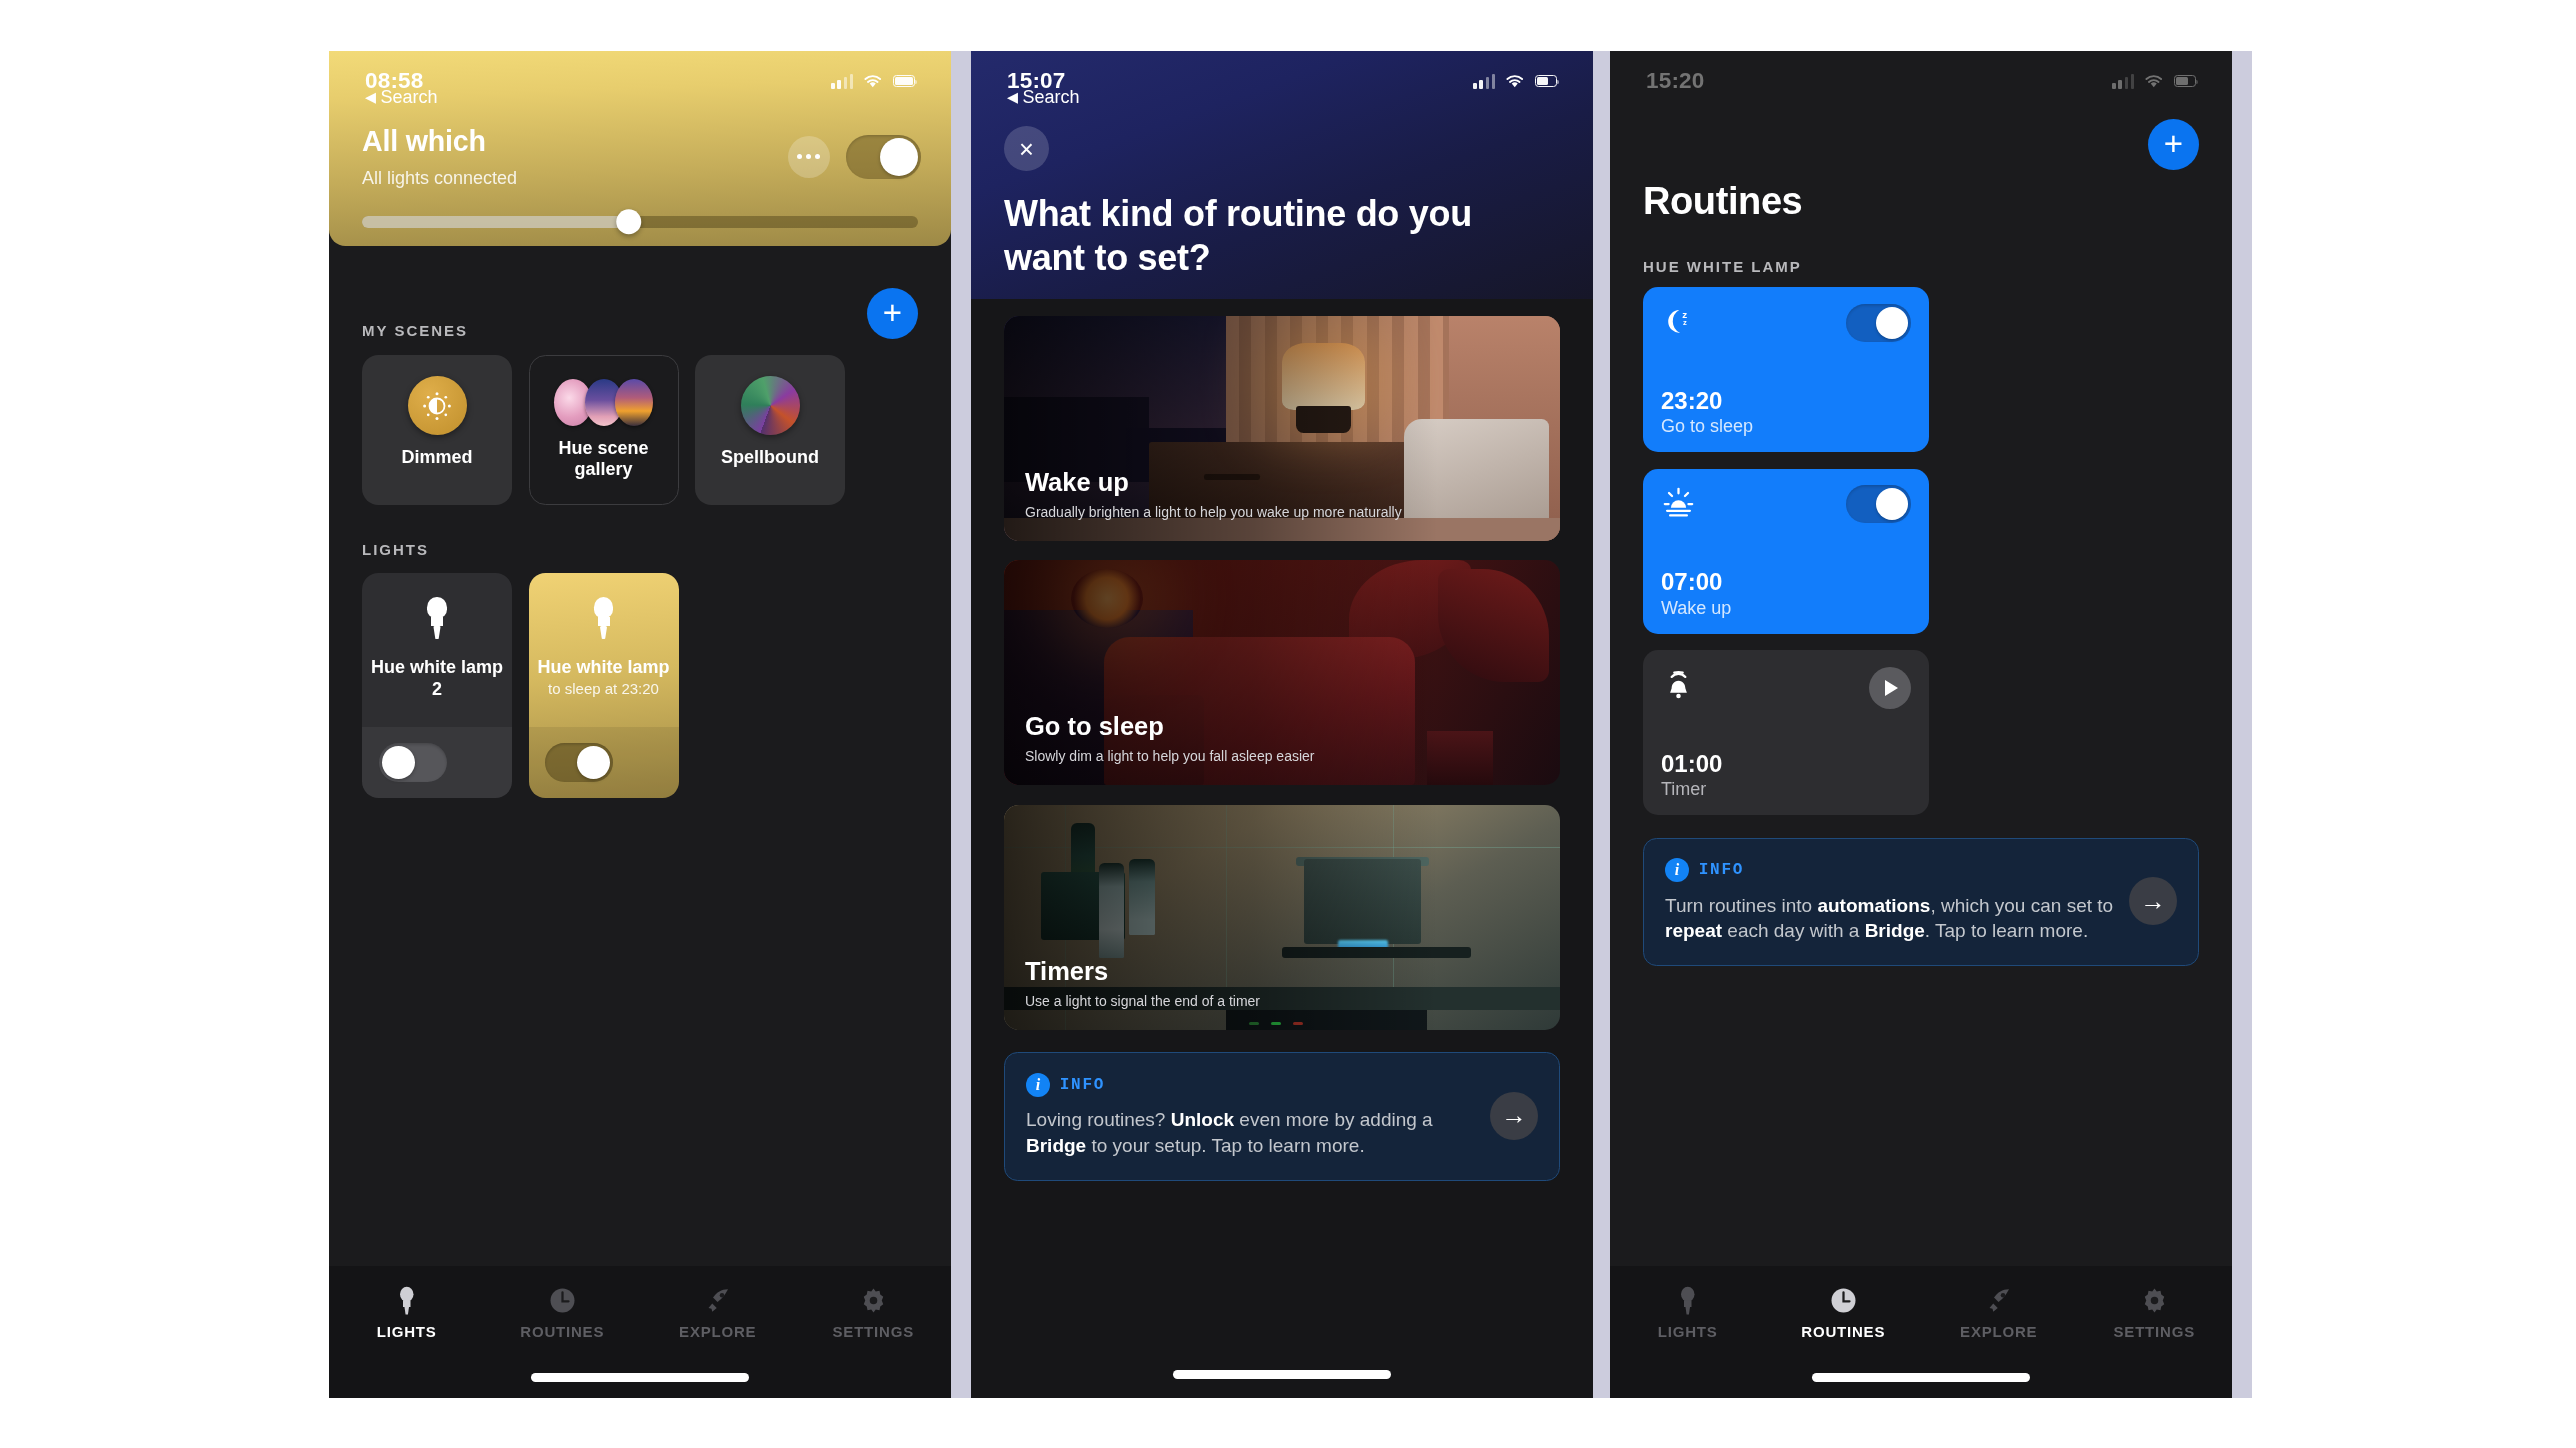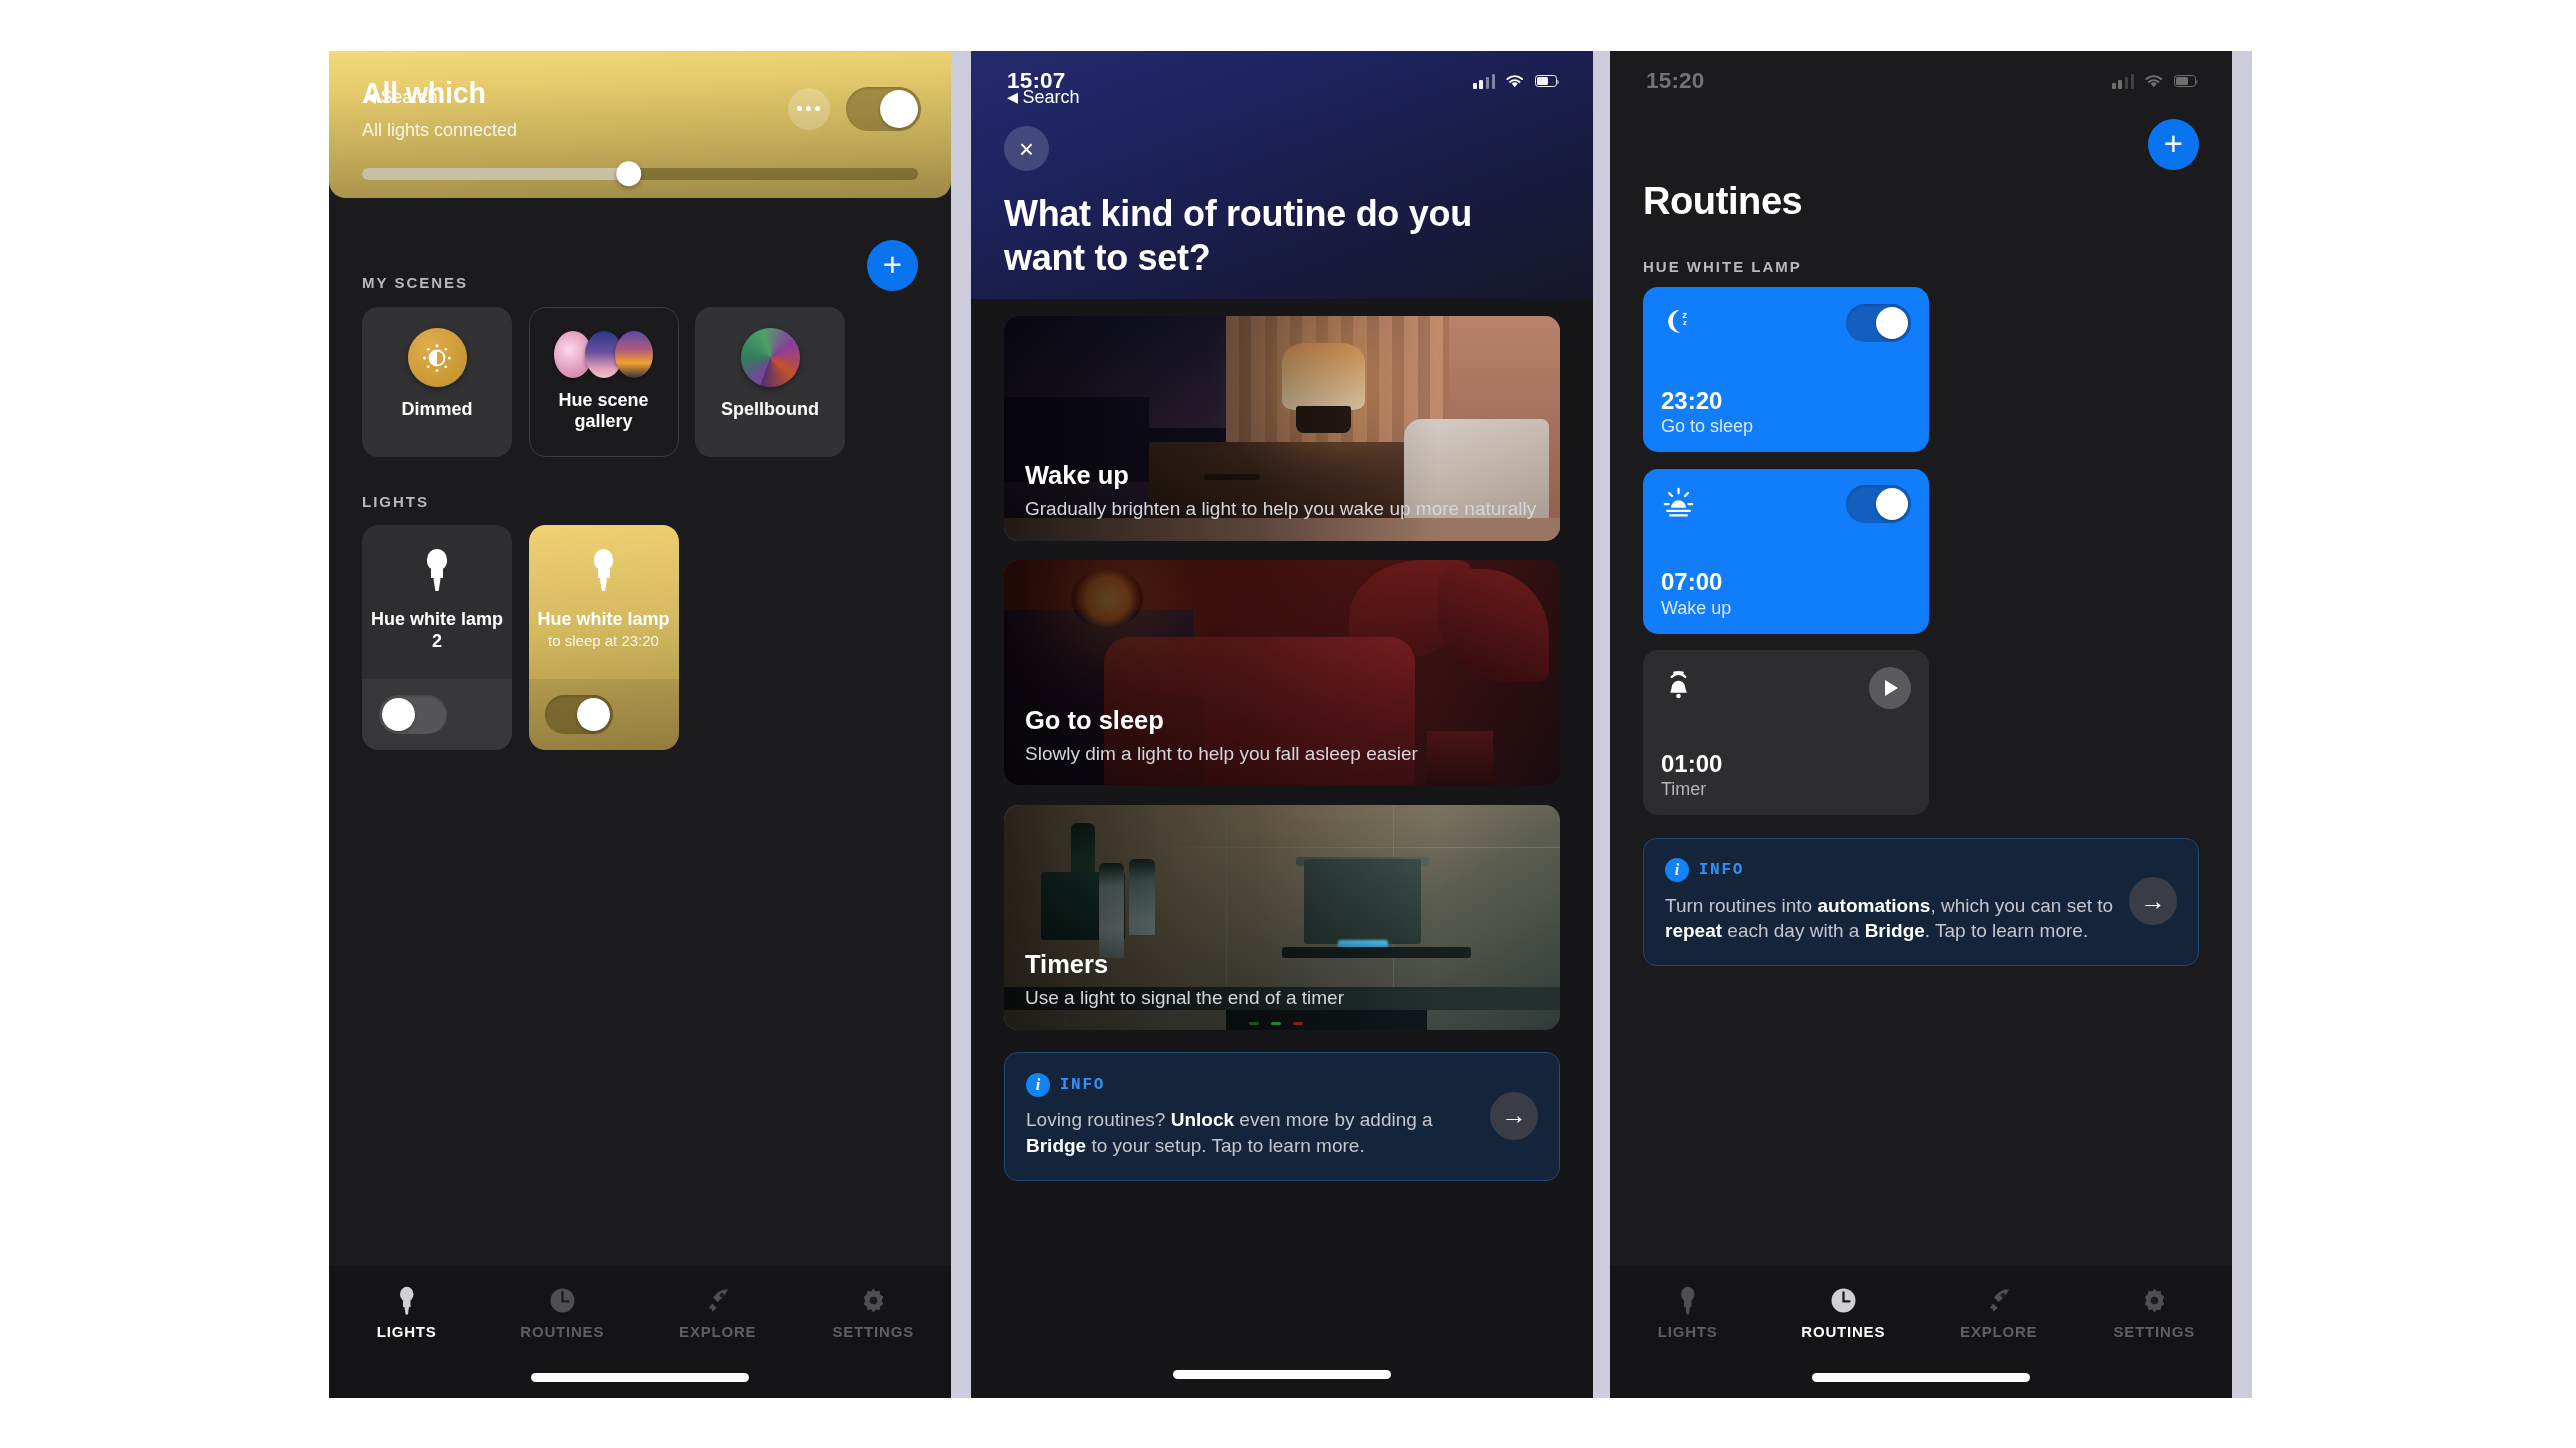--- a/index.html
+++ b/index.html
@@ -250,21 +250,21 @@
     position: relative; height: 225px; border-radius: 15px; overflow: hidden;
     display: flex; flex-direction: column; justify-content: flex-end;
     padding: 0 0 19.5px 21px;
   }
   .routine-card .art { position: absolute; inset: 0; }
   .routine-card .scrim {
     position: absolute; inset: 0;
     background: linear-gradient(to right, rgba(0,0,0,.78) 0%, rgba(0,0,0,.42) 45%, rgba(0,0,0,0) 78%);
   }
   .rc-title { position: relative; font-size: 25.5px; font-weight: 700; color: #fff; }
-  .rc-desc { position: relative; font-size: 19px; color: #d6d6da; line-height: 1.32; margin-top: 6px;
+  .rc-desc { position: relative; font-size: 14px; color: #d6d6da; line-height: 1.32; margin-top: 6px;
     padding-right: 22.5px; }
 
   
   .art-wake { background: linear-gradient(130deg, #2a2340 0%, #4a3347 38%, #9d6a55 62%, #c08a6d 100%); }
   .art-wake .sky { position: absolute; left: 0; top: 0; width: 40%; height: 100%;
     background: linear-gradient(180deg, #232246 0%, #4a3552 55%, #221c33 100%); }
   .art-wake .bldg { position: absolute; left: 0; bottom: 26%; width: 26%; height: 38%;
     background: #1c1730; }
   .art-wake .bldg2 { position: absolute; left: 22%; bottom: 26%; width: 18%; height: 24%;
     background: #1a1530; }
@@ -414,20 +414,39 @@
 </style>
 </head>
 <body>
 
 <div class="stage">
 
   <div class="phone-shadow" id="shadow1"></div>
   <div class="phone" id="phone1">
 
     <div class="p1-hero">
+      <div class="statusbar">
+        <div class="status-time">08:58</div>
+        <div class="status-icons">
+          <span class="sig">
+            <i style="background:currentColor;opacity:.95"></i>
+              <i style="background:currentColor;opacity:.95"></i>
+              <i style="background:currentColor;opacity:.5"></i>
+              <i style="background:currentColor;opacity:.5"></i>
+          </span>
+          <svg width="19.5" height="14.3" viewBox="0 0 26 19">
+            <path d="M13 17.5l-4-5a6.3 6.3 0 018 0z" fill="currentColor"></path>
+            <path d="M3.2 6.6a14.5 14.5 0 0119.6 0" stroke="currentColor" stroke-width="2.6" fill="none" stroke-linecap="round"></path>
+            <path d="M6.6 10.6a9.6 9.6 0 0112.8 0" stroke="currentColor" stroke-width="2.6" fill="none" stroke-linecap="round"></path>
+          </svg>
+          <span class="batt">
+              <b></b>
+            </span>
+        </div>
+      </div>
       <div class="back-row">
         <span class="back-caret">◀</span>
         <span>Search</span>
       </div>
 
       <div class="hero-main">
         <div>
           <div class="hero-title">All which</div>
           <div class="hero-sub">All lights connected</div>
         </div>

